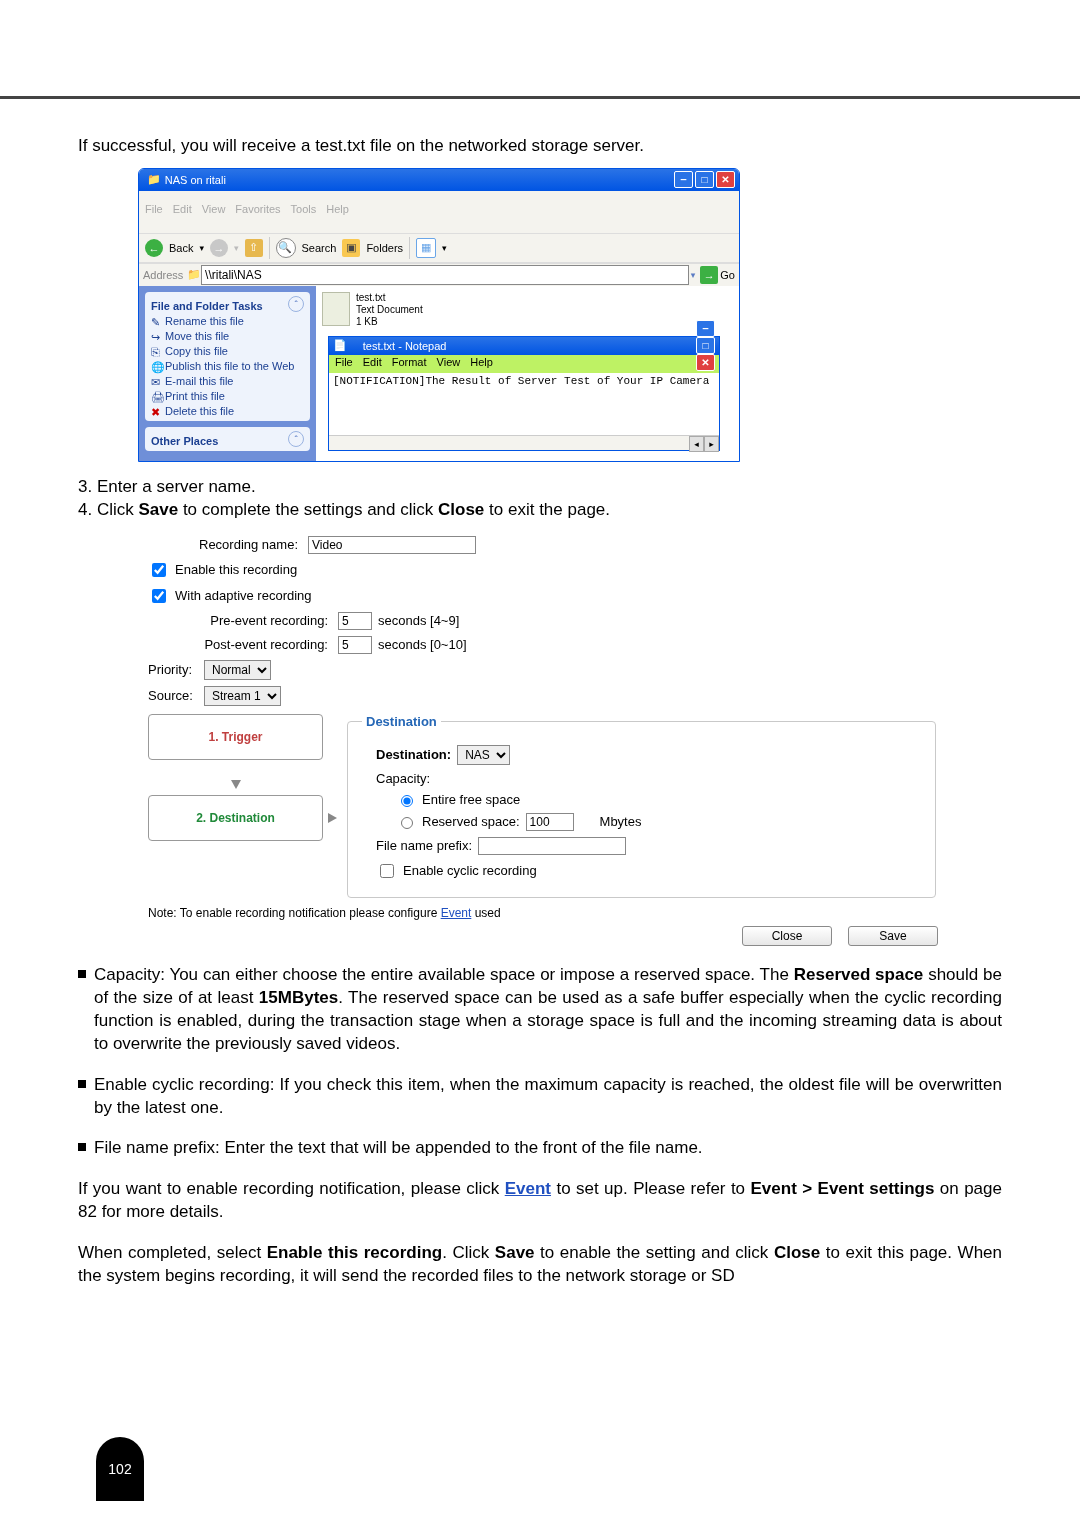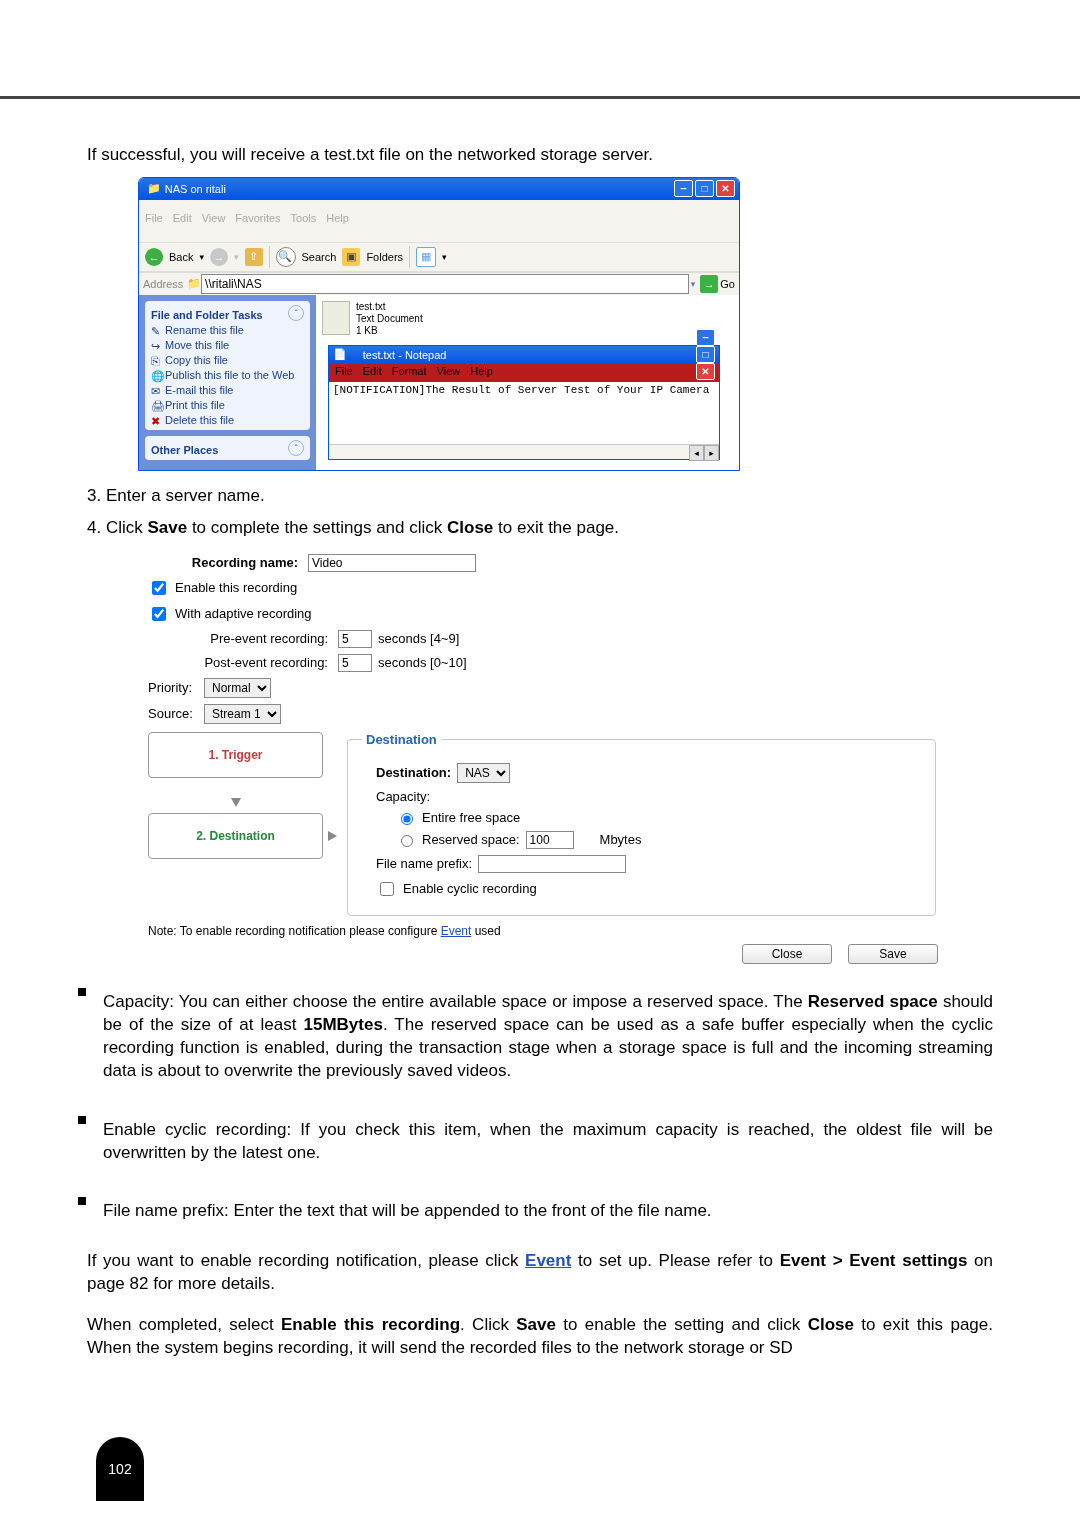--- a/index.html
+++ b/index.html
@@ -1,19 +1,19 @@
 <!DOCTYPE html>
 <html><head>
 <meta charset="utf-8">
 <style>
   html,body{margin:0;padding:0;background:#525252;font-family:Arial,Helvetica,sans-serif;color:#000}
   .page{width:1080px;min-height:1515px;margin:0 auto;background:#fff;position:relative;box-sizing:border-box}
   .topbar{height:96px;background:#fff;border-bottom:3px solid #444}
   .content{padding:36px 78px 0 78px}
-  p{margin:9px;font-size:17px;line-height:1.35}
+  p{margin:0;font-size:17px;line-height:1.35}
   .bold{font-weight:bold}
 
   
   .xp-window{margin:10px 0 0 60px;width:600px;border:1px solid #0054e3;border-radius:6px 6px 0 0;font-family:Tahoma,sans-serif;font-size:11px}
   .xp-title{height:22px;background:linear-gradient(#2a73e6,#0054e3);color:#fff;display:flex;align-items:center;border-radius:5px 5px 0 0;padding:0 4px}
   .xp-title .glyph{margin:0 4px}
   .xp-title .winbtns{margin-left:auto;display:flex;gap:2px}
   .winbtn{width:17px;height:15px;border:1px solid #fff;border-radius:2px;display:flex;justify-content:center;align-items:center;font-size:10px;font-weight:bold;color:#fff}
   .winbtn.min{background:#2a73e6}
   .winbtn.max{background:#2a73e6}
@@ -35,31 +35,31 @@
   .si-ico{width:10px;height:10px;display:inline-block}
   .xp-main{flex:1;position:relative;background:#fff;padding:6px}
   .fileicon{display:flex;gap:6px}
   .fileicon .ic{width:26px;height:32px;background:#ecefe0;border:1px solid #b8bda7;position:relative}
   .filelines{font-size:10px;line-height:12px}
 
   
   .np{position:absolute;left:12px;top:50px;width:390px;border:1px solid #0054e3;background:#fff}
   .np .np-title{height:18px;background:linear-gradient(#2a73e6,#0054e3);display:flex;align-items:center;color:#fff;padding:0 4px;font-size:11px}
   .np .winbtns{margin-left:auto}
-  .np .np-menu{height:16px;background:#b91c1c;font-size:11px;color:#000;padding:1px 6px}
+  .np .np-menu{height:16px;background:#bef264;font-size:11px;color:#000;padding:1px 6px}
   .np .np-menu span{margin-right:10px}
   .np textarea{width:100%;box-sizing:border-box;height:60px;border:none;font-family:"Courier New",monospace;font-size:11px;padding:2px 4px;resize:none}
   .np-status{height:14px;background:#f4f3ee;border-top:1px solid #ccc;display:flex}
   .np-status .scroll{margin-left:auto;width:30px;display:flex}
   .scrollbtn{width:14px;height:14px;border:1px solid #aaa;background:#e2e2e2;font-size:9px;display:flex;align-items:center;justify-content:center}
 
   
   .settings{margin:14px 0 0 70px;width:790px;font-size:13px}
   .row{display:flex;align-items:center;gap:6px;margin-bottom:6px}
-  .row .lbl{min-width:150px;text-align:right;margin-right:4px;font-weight:bold}
+  .row .lbl{min-width:150px;text-align:right;margin-right:4px;font-weight:normal}
   .row .lblp{font-weight:normal}
   input.t,select.t{border:1px solid #888;font-size:12px;padding:1px 3px}
   .cb{width:14px;height:14px}
   .two-col{display:flex;margin-top:8px}
   .left-steps{width:175px}
   .step{border:1px solid #999;border-radius:4px;height:44px;margin-bottom:20px;display:flex;align-items:center;justify-content:center;font-weight:bold;font-size:12px;position:relative;background:#fff}
   .step .arrow{position:absolute;right:-15px;top:17px;width:0;height:0;border-top:5px solid transparent;border-bottom:5px solid transparent;border-left:9px solid #888}
   .step.green{color:#218a3a}
   .down-arrow{margin:3px auto 6px;width:0;height:0;border-left:5px solid transparent;border-right:5px solid transparent;border-top:9px solid #888}
   .dest-block{flex:1;margin-left:24px;border:1px solid #c9c9c9;border-radius:4px;padding:10px 14px}

